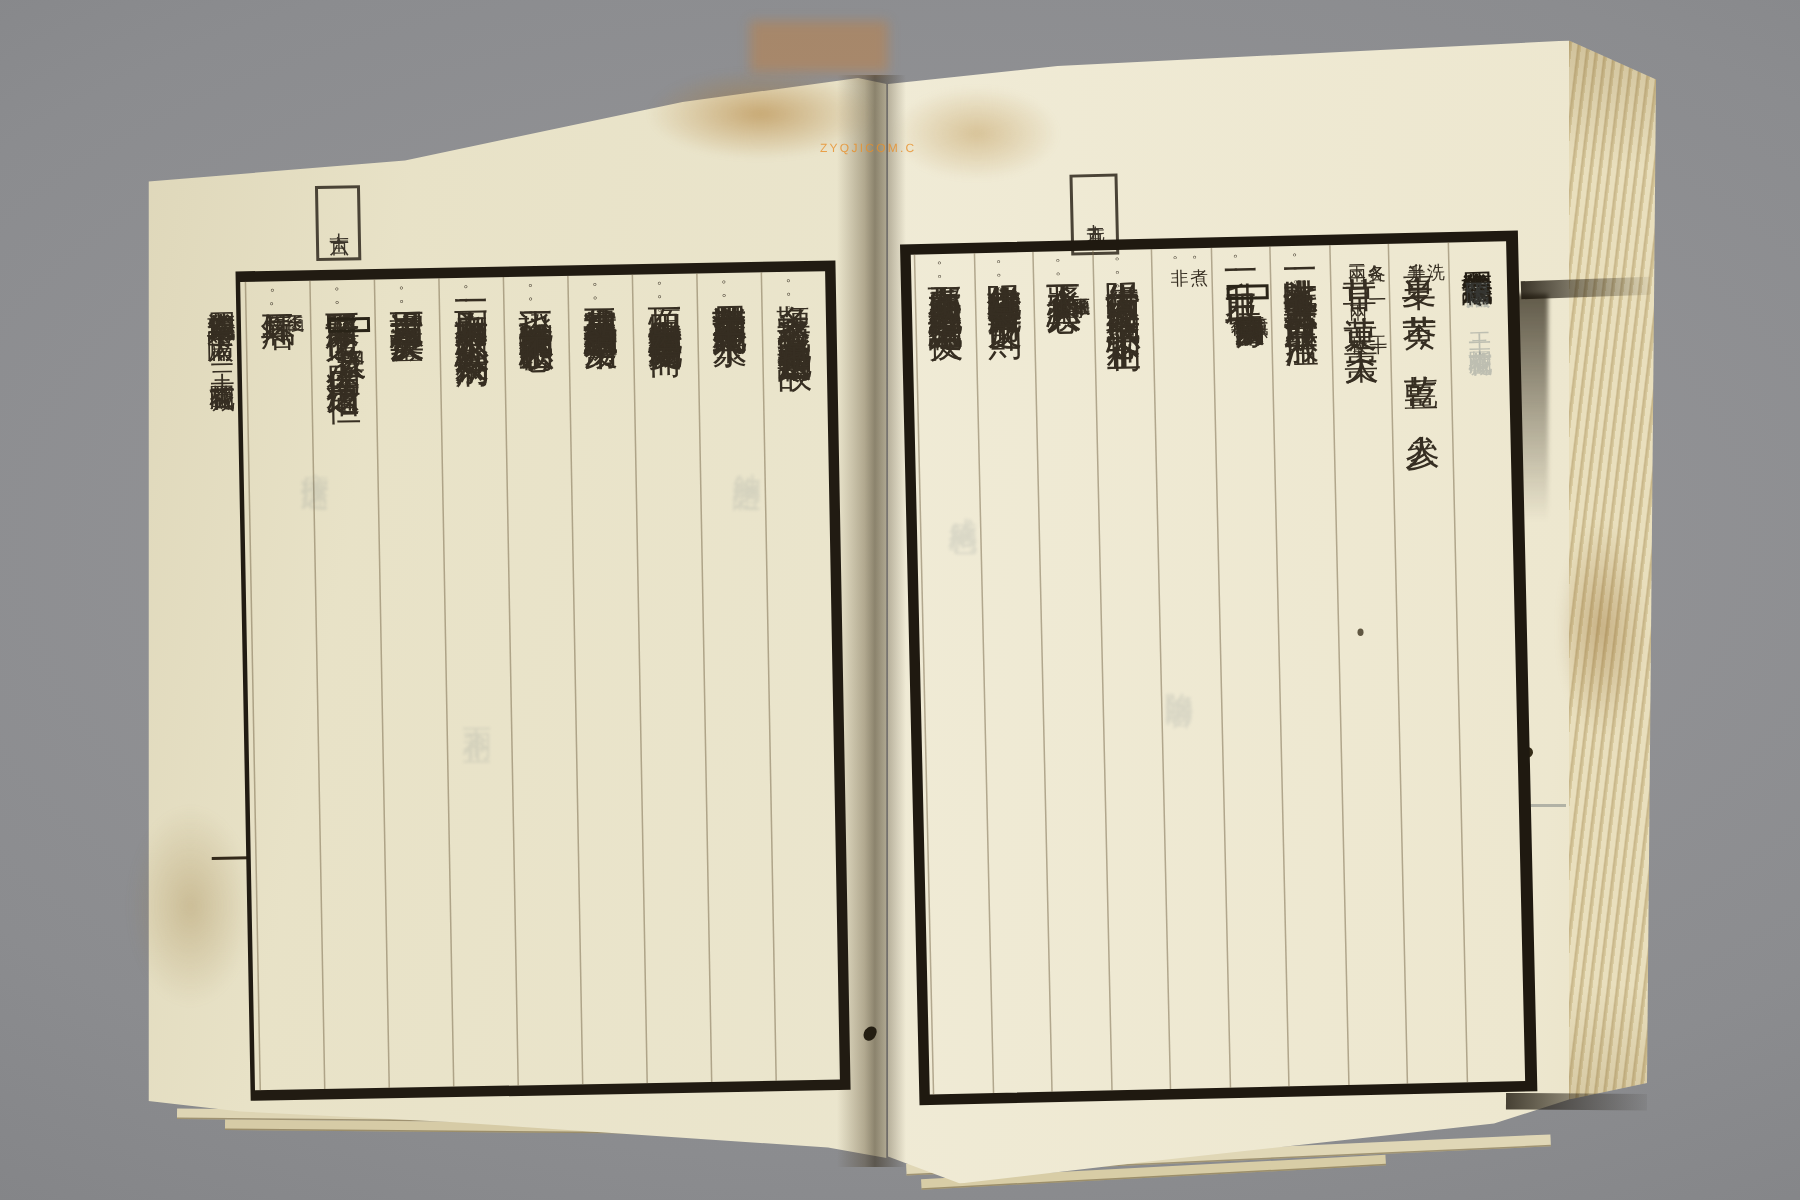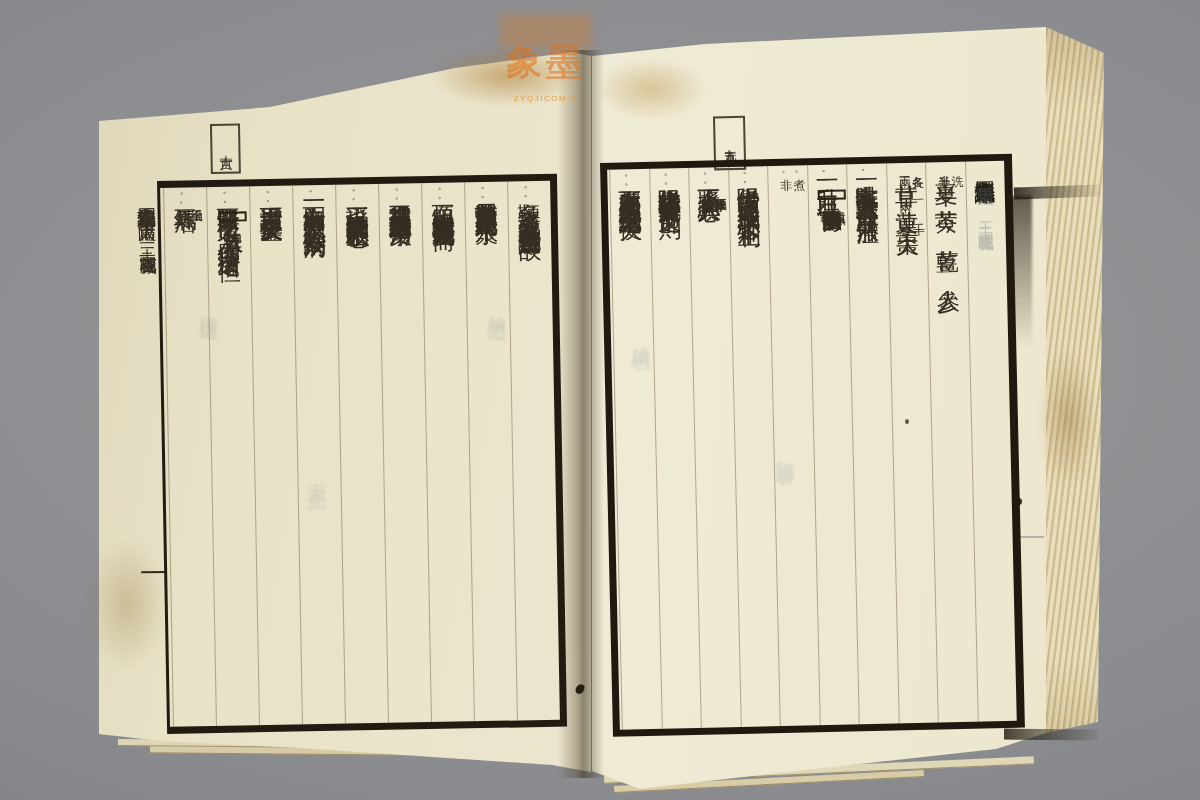--- a/index.html
+++ b/index.html
@@ -71,21 +71,21 @@
   .gutter-rule{position:absolute;left:-23px;top:390px;width:25px;height:2px;background:#33291a;}
   .pagenum{position:absolute;box-sizing:border-box;border:2px solid #4a4336;writing-mode:vertical-rl;
     text-align:center;color:#38302445;color:#3b342a;display:flex;align-items:center;justify-content:center;}
   .pagenum-l{left:54px;top:-56px;width:30px;height:50px;font-size:13px;letter-spacing:-2px;}
   .pagenum-r{left:114px;top:-44px;width:32px;height:54px;font-size:12px;letter-spacing:-1px;}
   
   .watermark{left:493px;top:14px;width:106px;height:96px;}
   .wm-block{position:absolute;left:7px;top:0;width:92px;height:34px;background:rgba(220,120,25,.32);filter:blur(4px);}
   .wm-seals{position:absolute;left:0;top:24px;width:106px;text-align:center;font-size:36px;font-weight:bold;
     color:rgba(224,113,24,.55);letter-spacing:4px;filter:blur(.7px);}
-  .wm-url{position:absolute;left:0;top:80px;width:106px;text-align:center;font-size:8px;
+  .wm-url{position:absolute;left:12px;top:80px;width:106px;text-align:right;font-size:8px;
     color:rgba(232,142,40,.8);letter-spacing:1.5px;font-family:"Liberation Sans","DejaVu Sans",sans-serif;}
   
   .ghost{position:absolute;writing-mode:vertical-rl;font-size:19px;color:#5e6e78;opacity:.15;
     filter:blur(1.2px);letter-spacing:2px;}
 </style>
 </head>
 <body>
 
 <div class="scene">
 
@@ -149,21 +149,20 @@
         <div class="col"><span class="note"><span>煮<span class="p">。</span></span><span>非<span class="p">。</span></span></span></div>
         <div class="col"><span class="big">太陽少陽併病<span class="p">。</span>而反下之<span class="p">。</span>成結胸<span class="p">。</span>心下鞕<span class="p">。</span>下利不止<span class="p">。</span></span></div>
         <div class="col"><span class="big">水漿不下<span class="p">。</span>其人心煩<span class="p">。</span></span><span class="note"><span>人字下玉函脈經千</span><span>金翼俱有必字是也</span></span></div>
         <div class="col"><span class="big">此條言太陽少陽併病<span class="p">。</span>當先解其外<span class="p">。</span>而反下之<span class="p">。</span>則</span></div>
         <div class="col"><span class="big">熱邪乘虛而入<span class="p">。</span>因成結胸也<span class="p">。</span>太抵結胸之證<span class="p">。</span>大便</span></div>
       </div>
   </div>
 
   <div class="abs watermark">
     <div class="wm-block"></div>
-    <div class="wm-seals">象墨</div>
     <div class="wm-url">ZYQJICOM.C</div>
   </div>
 
 <div class="ghost" style="left: 196px; top: 300px;">痞按之濡</div>
     <div class="ghost" style="left: 304px; top: 470px;">下利不止</div>
     <div class="ghost" style="left: 484px; top: 300px;">結胸之證</div>
     <div class="ghost" style="left: 772px; top: 446px;">陷胸湯者</div>
     <div class="ghost" style="left: 628px; top: 330px;">成結胸也</div>
   </div>
 

